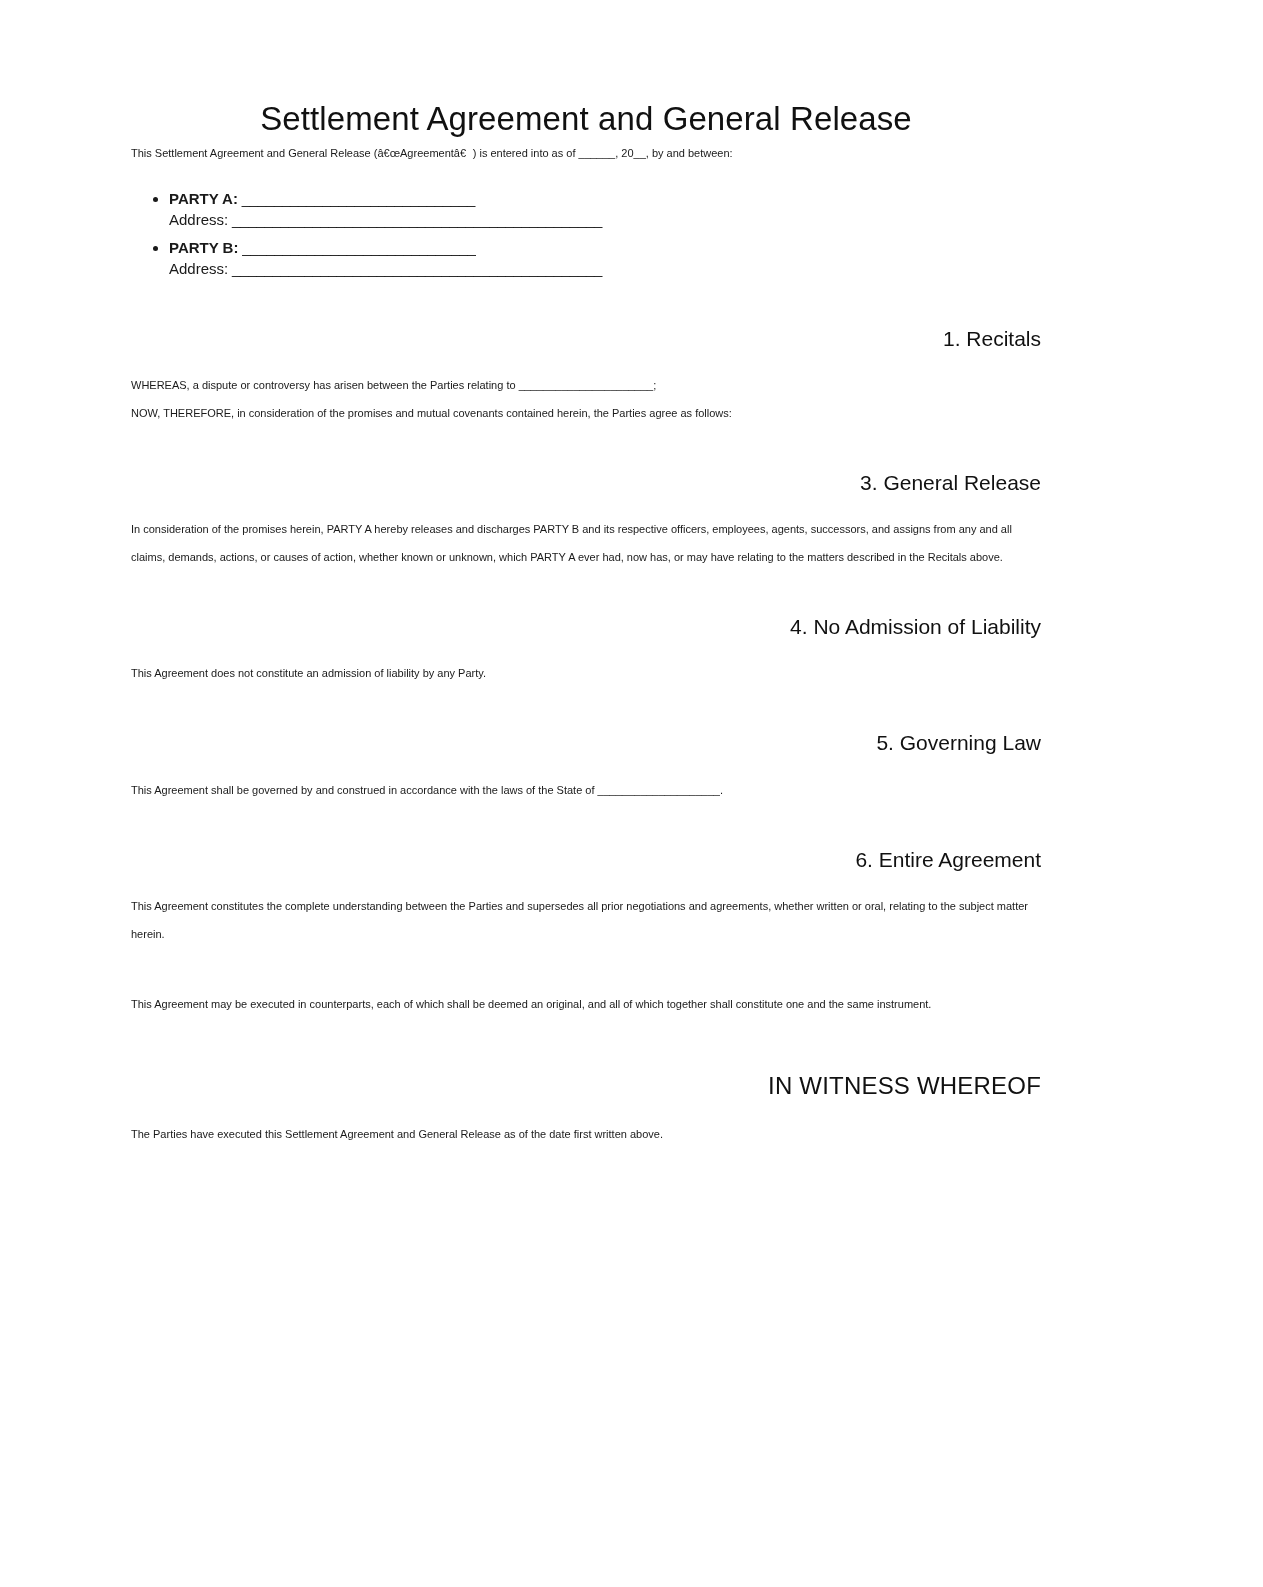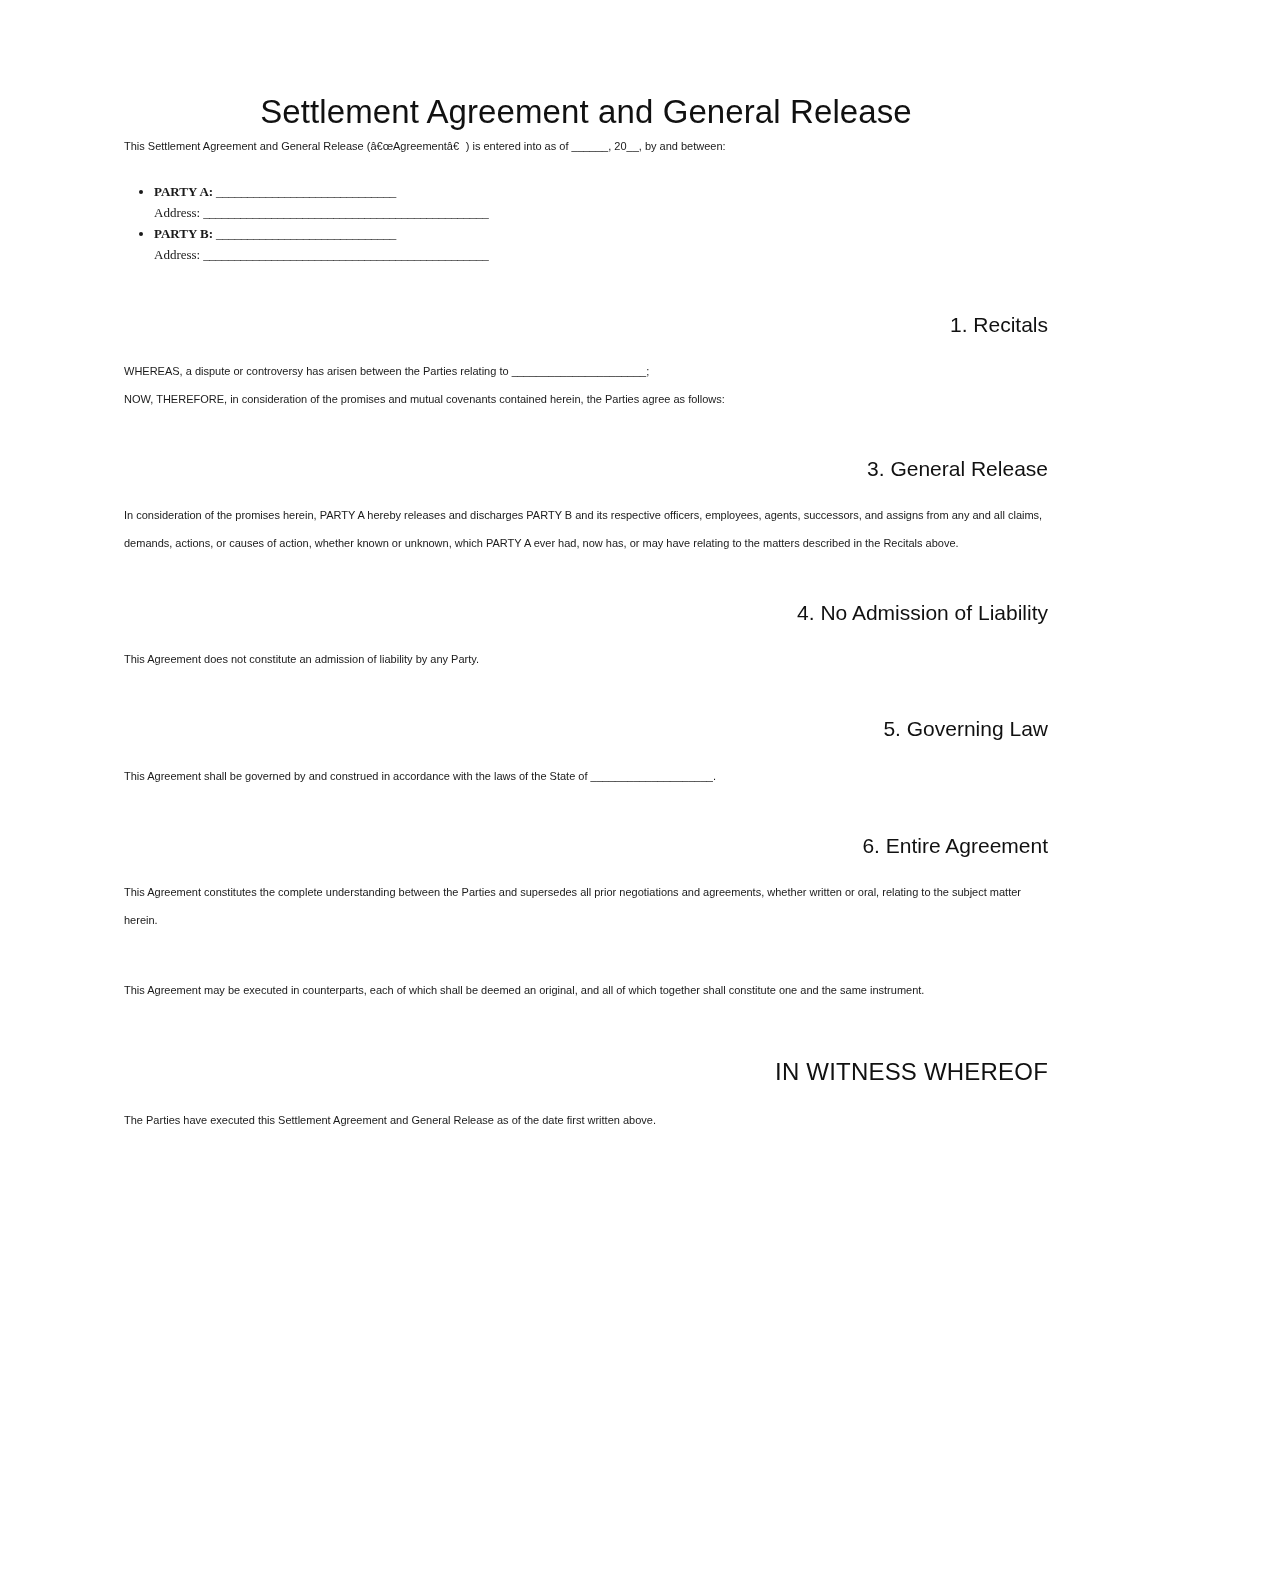--- a/index.html
+++ b/index.html
@@ -12,21 +12,21 @@
     width: 1263px;
     min-height: 1587px;
     font-family: "Liberation Sans", "DejaVu Sans", sans-serif;
     color: #1a1a1a;
     -webkit-font-smoothing: antialiased;
   }
   .page {
     width: 1172px;
     min-height: 1587px;
     box-sizing: border-box;
-    padding: 4px;
+    padding: 11px;
     background: #ffffff;
     position: relative;
   }
   .doc-title {
     font-size: 33px;
     font-weight: normal;
     text-align: center;
     margin: 0;
     padding: 88px 120px 0 120px;
     line-height: 1.2;
@@ -45,25 +45,24 @@
   }
   .intro {
     margin-top: 38px;
   }
   ul.party-list {
     list-style-type: disc;
     margin: 22px 0 0 0;
     padding-left: 30px;
   }
   ul.party-list li {
-    font-size: 13px;
+    font-size: 15px;
     line-height: 20px;
-    margin: 0;
+    margin: 8px;
     padding: 0;
-    font-family: Liberation Serif, serif;
   }
   ul.party-list li + li {
     margin-top: 1px;
   }
   .party-label {
     font-weight: bold;
   }
   .party-blank,
   .addr-blank,
   .inline-blank {

